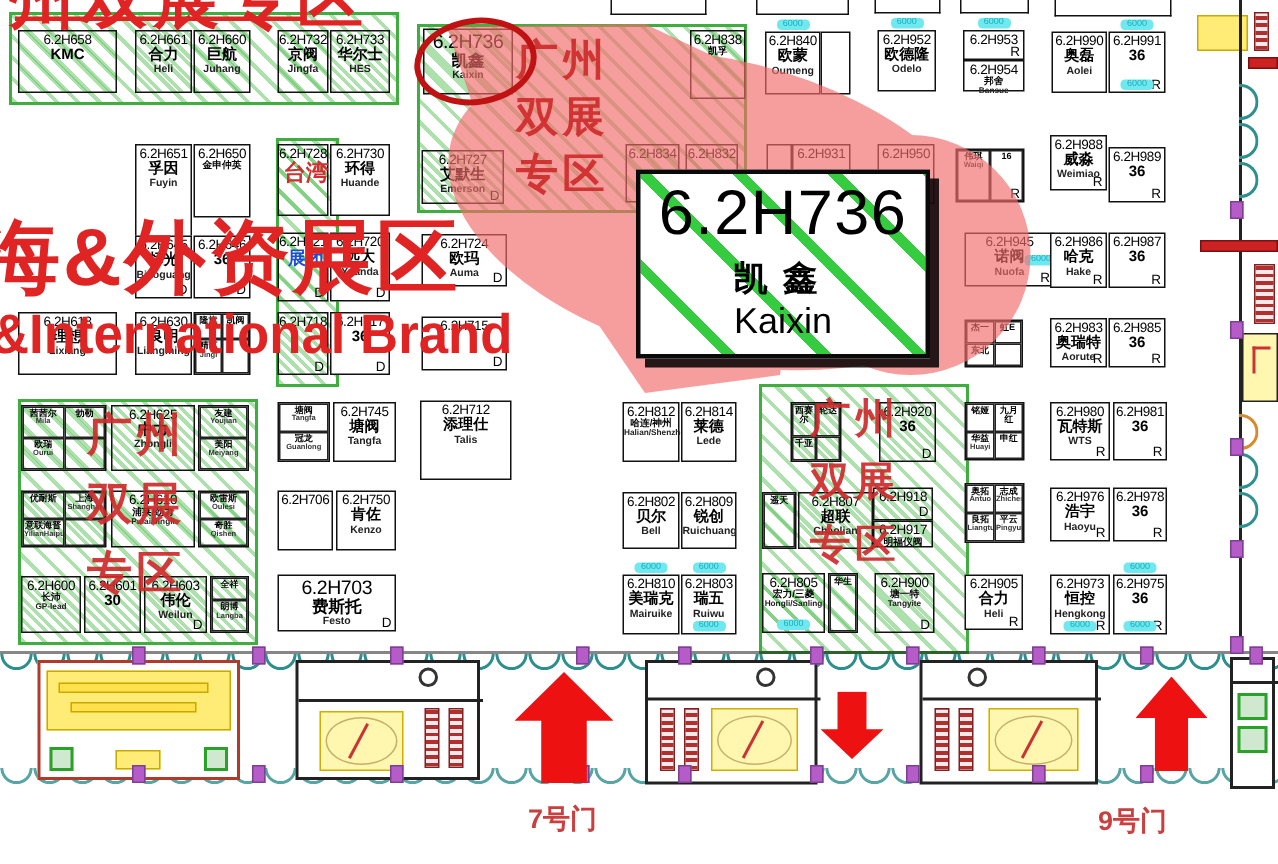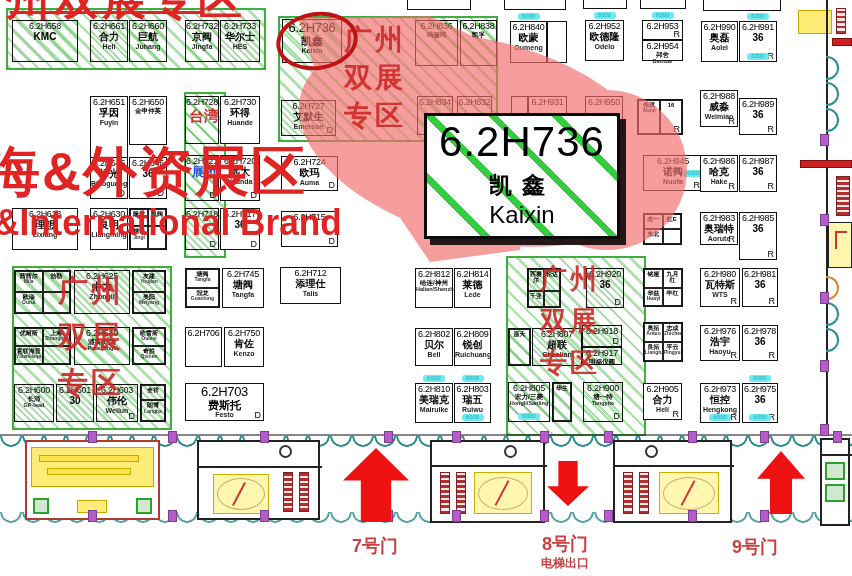--- a/index.html
+++ b/index.html
@@ -231,24 +231,20 @@
     <div class="booth hatch" style="left:220px;top:20px;width:40px;height:42px">
       <div class="bcode">6.2H733</div>
       <div class="bcn">华尔士</div>
       <div class="ben">HES</div>
     </div>
     <div class="booth hatch big" style="left:282px;top:19px;width:60px;height:44px">
       <div class="bcode">6.2H736</div>
       <div class="bcn">凯鑫</div>
       <div class="ben">Kaixin</div>
     </div>
-    <div class="booth hatch tiny" style="left:415px;top:20px;width:43px;height:46px">
-      <div class="bcode">6.2H836</div>
-      <div class="bcn">玛俪珂</div>
-    </div>
     <div class="booth hatch tiny" style="left:460px;top:20px;width:37px;height:46px">
       <div class="bcode">6.2H838</div>
       <div class="bcn">凯孚</div>
     </div>
     <div class="booth" style="left:510px;top:21px;width:37px;height:42px">
       <div class="bcode">6.2H840</div>
       <div class="bcn">欧蒙</div>
       <div class="ben">Oumeng</div>
       <div class="badge t">6000</div>
     </div>
@@ -412,21 +408,21 @@
       <div class="cell">虹E</div>
       <div class="cell">东北</div>
       <div class="cell"></div>
     </div>
     <div class="booth" style="left:700px;top:212px;width:38px;height:33px">
       <div class="bcode">6.2H983</div>
       <div class="bcn">奥瑞特</div>
       <div class="ben">Aorute</div>
       <span class="bmk">R</span>
     </div>
-    <div class="booth" style="left:739px;top:212px;width:38px;height:48px">
+    <div class="booth" style="left:739px;top:212px;width:38px;height:33px">
       <div class="bcode">6.2H985</div>
       <div class="bcn">36</div>
       <span class="bmk">R</span>
     </div>
     <div class="booth hatch cl" style="left: 14px; top: 270px; width: 57px; height: 44px; grid-template-columns: 1fr 1fr;">
       <div class="cell">茜茜尔<span class="e">Mila</span></div>
       <div class="cell">勃勒</div>
       <div class="cell">欧瑞<span class="e">Ourui</span></div>
       <div class="cell"></div>
     </div>
@@ -489,21 +485,21 @@
       <div class="bcode">6.2H750</div>
       <div class="bcn">肯佐</div>
       <div class="ben">Kenzo</div>
     </div>
     <div class="booth big" style="left:185px;top:383px;width:79px;height:38px">
       <div class="bcode">6.2H703</div>
       <div class="bcn">费斯托</div>
       <div class="ben">Festo</div>
       <span class="bmk">D</span>
     </div>
-    <div class="booth" style="left:280px;top:267px;width:61px;height:37px">
+    <div class="booth" style="left:280px;top:267px;width:61px;height:53px">
       <div class="bcode">6.2H712</div>
       <div class="bcn">添理仕</div>
       <div class="ben">Talis</div>
     </div>
     <div class="booth tiny" style="left:415px;top:268px;width:38px;height:40px">
       <div class="bcode">6.2H812</div>
       <div class="bcn">哈连/神州</div>
       <div class="ben">Halian/Shenzhou</div>
     </div>
     <div class="booth" style="left:454px;top:268px;width:37px;height:40px">
@@ -626,23 +622,19 @@
     <div class="booth" style="left:742px;top:383px;width:36px;height:40px">
       <div class="bcode">6.2H975</div>
       <div class="bcn">36</div>
       <span class="bmk">R</span>
       <div class="badge t">6000</div>
       <div class="badge b">6000</div>
     </div>
     <div class="gate" style="left:330px;top:536px;width:90px">
       <div>7号门</div>
     </div>
-    <div class="gate" style="left:505px;top:534px;width:120px">
-      <div>8号门</div>
-      <div class="sub">电梯出口</div>
-    </div>
     <div class="gate" style="left:710px;top:537px;width:90px">
       <div>9号门</div>
     </div>
     <div class="arrow up" style="left:343px;top:448px;width:66px;height:74px"></div>
     <div class="arrow down" style="left:547px;top:461px;width:42px;height:45px"></div>
     <div class="arrow up" style="left:757px;top:451px;width:48px;height:63px"></div>
   </div>
 
 </body></html>

